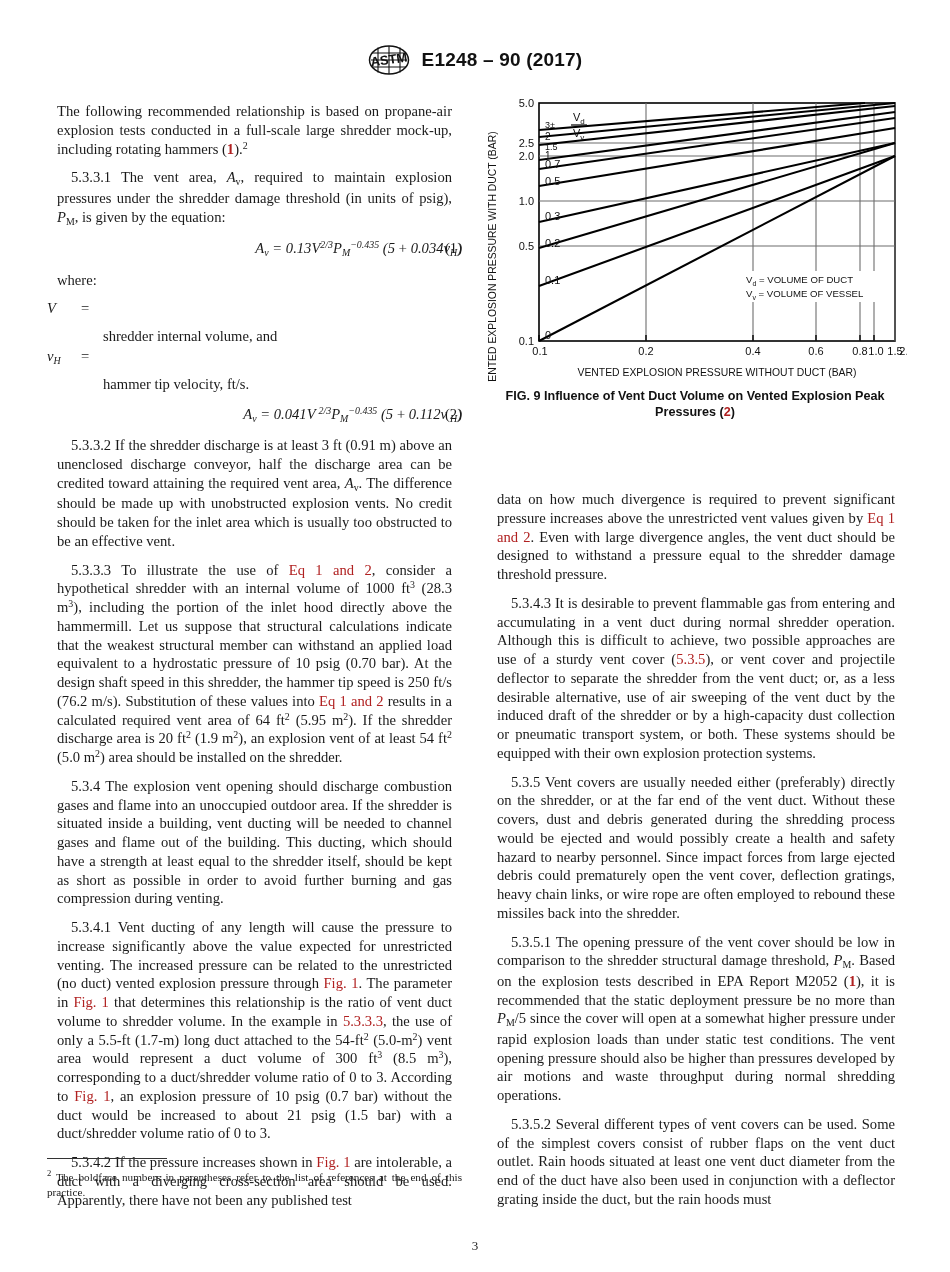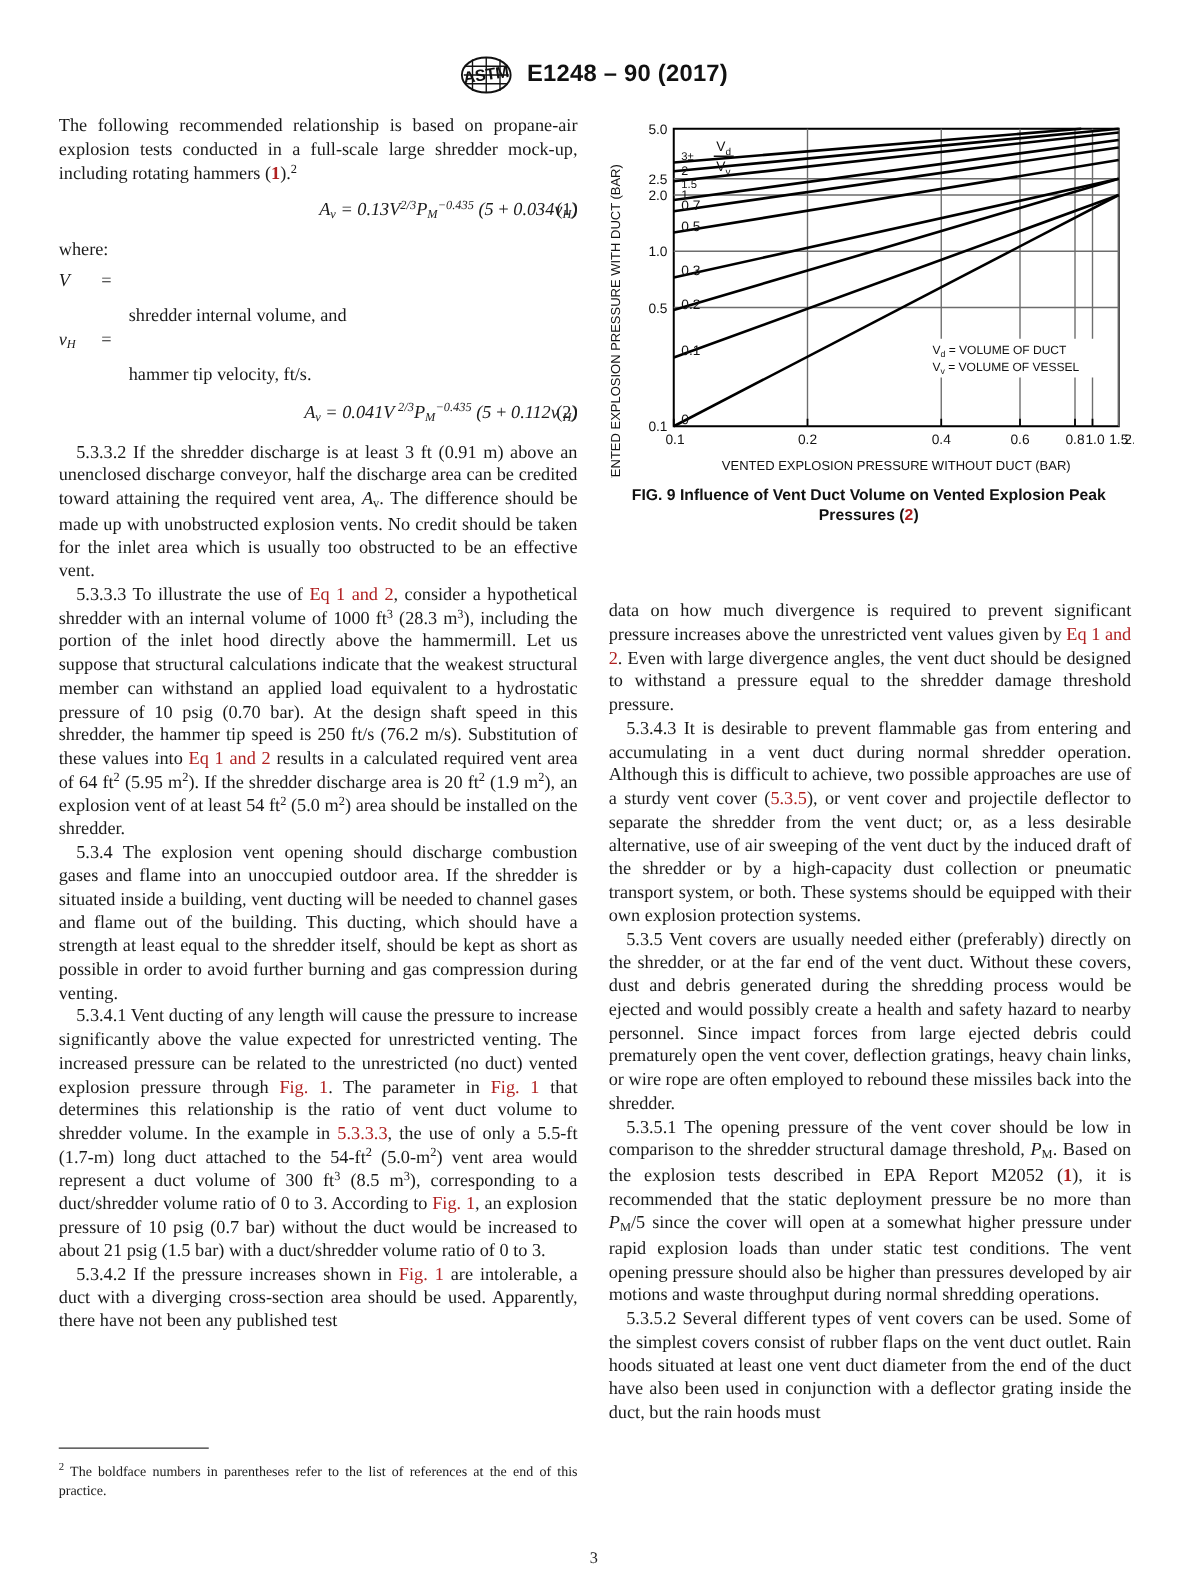--- a/index.html
+++ b/index.html
@@ -20,21 +20,21 @@
     font-family:"Liberation Sans", sans-serif;
     font-weight:bold;font-size:19px;letter-spacing:.2px;color:#111;
   }
 
   
   .col{position:absolute;width:415px;text-align:justify;
        font-size:14.6px;line-height:1.285;}
   .col-left{left:47px;top:92px;}
   .col-right{left:487px;top:480px;width:418px;}
 
-  p{margin:0;text-indent:0;}
+  p{margin:10px;text-indent:0;}
   p.ind{text-indent:14px;}
   p + p{margin-top:0;}
 
   .eq{
     display:block;text-align:right;font-style:italic;
     margin:11px 0 11px 0;position:relative;font-size:14.6px;
   }
   .eq .eqnum{position:absolute;right:0;font-style:normal;}
   .red{color:#b02020;}
   .bold{font-weight:bold;}
@@ -82,20 +82,22 @@
         <text x="42" y="40" font-size="26" font-family="Liberation Sans, sans-serif" font-weight="bold" text-anchor="middle" fill="#111" transform="rotate(-8 42 32)">ASTM</text>
       </svg>
     </span>
     <span class="header-title">E1248 – 90 (2017)</span>
   </div>
 
   <div class="col col-left">
 
     <p><span>The following recommended relationship is based on propane-air explosion tests conducted in a full-scale large shredder mock-up, including rotating hammers (</span><span class="red bold">1</span><span>).</span><sup>2</sup></p>
 
+    <p class="ind"><span>5.3.3.1</span>
+      <span>The vent area, </span><i class="v">A</i><sub>v</sub><span>, required to maintain explosion pressures under the shredder damage threshold (in units of psig), </span><i class="v">P</i><sub>M</sub><span>, is given by the equation:</span></p>
 
     <div class="eq">
       <span>
         <i>A</i><sub>v</sub> = 0.13<i>V</i><sup>2/3</sup><i>P</i><sub><i>M</i></sub><sup>−0.435</sup>
         (5 + 0.034<i>v</i><sub><i>H</i></sub>)
       </span>
       <span class="eqnum">(1)</span>
     </div>
 
     <p>where:</p>

